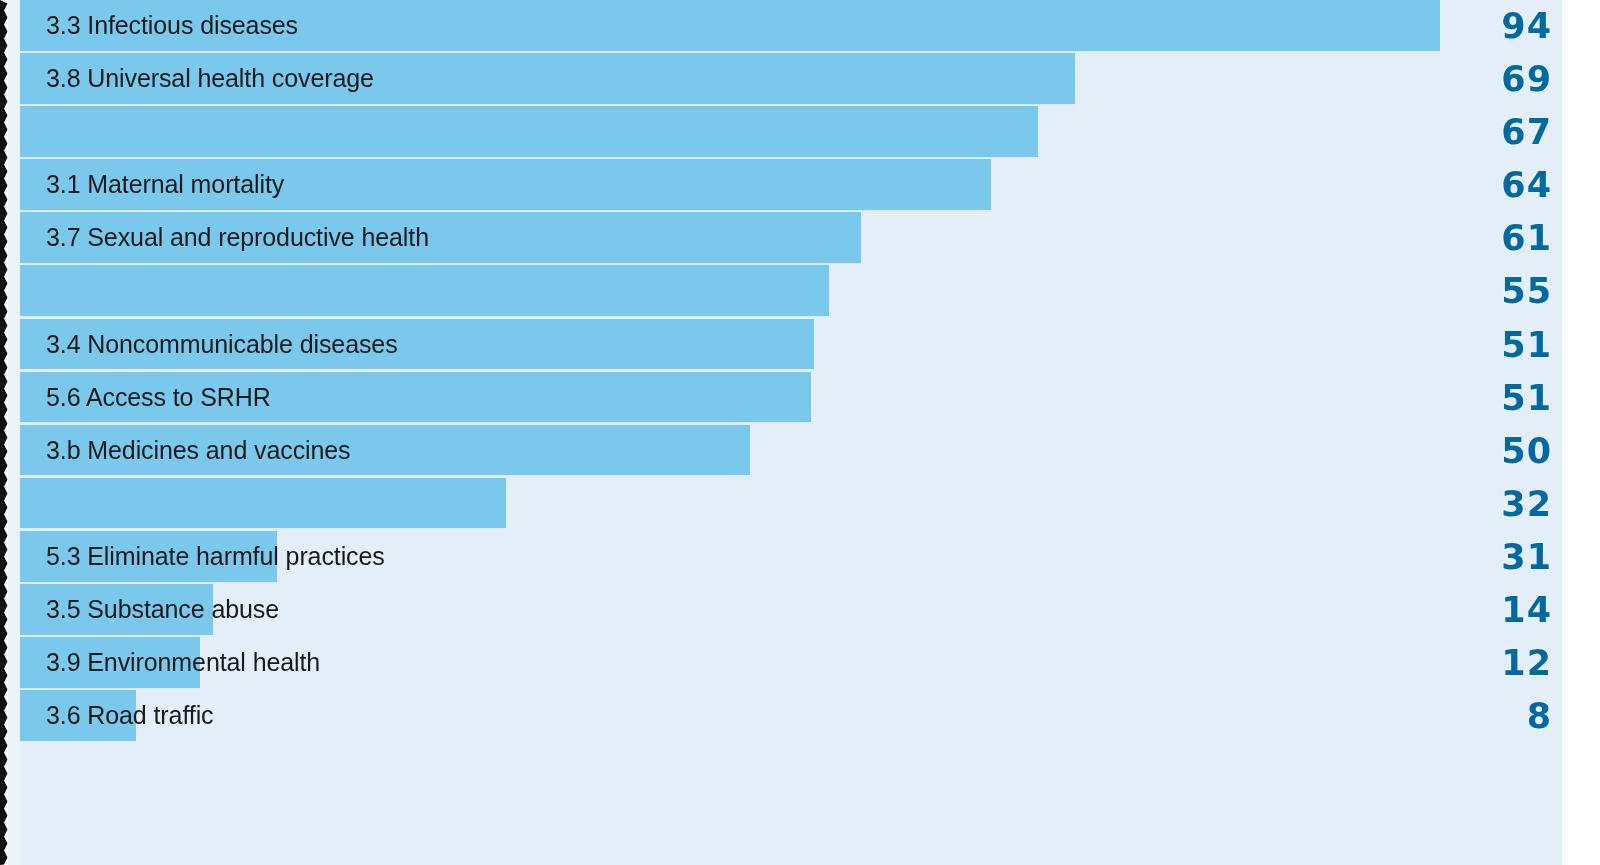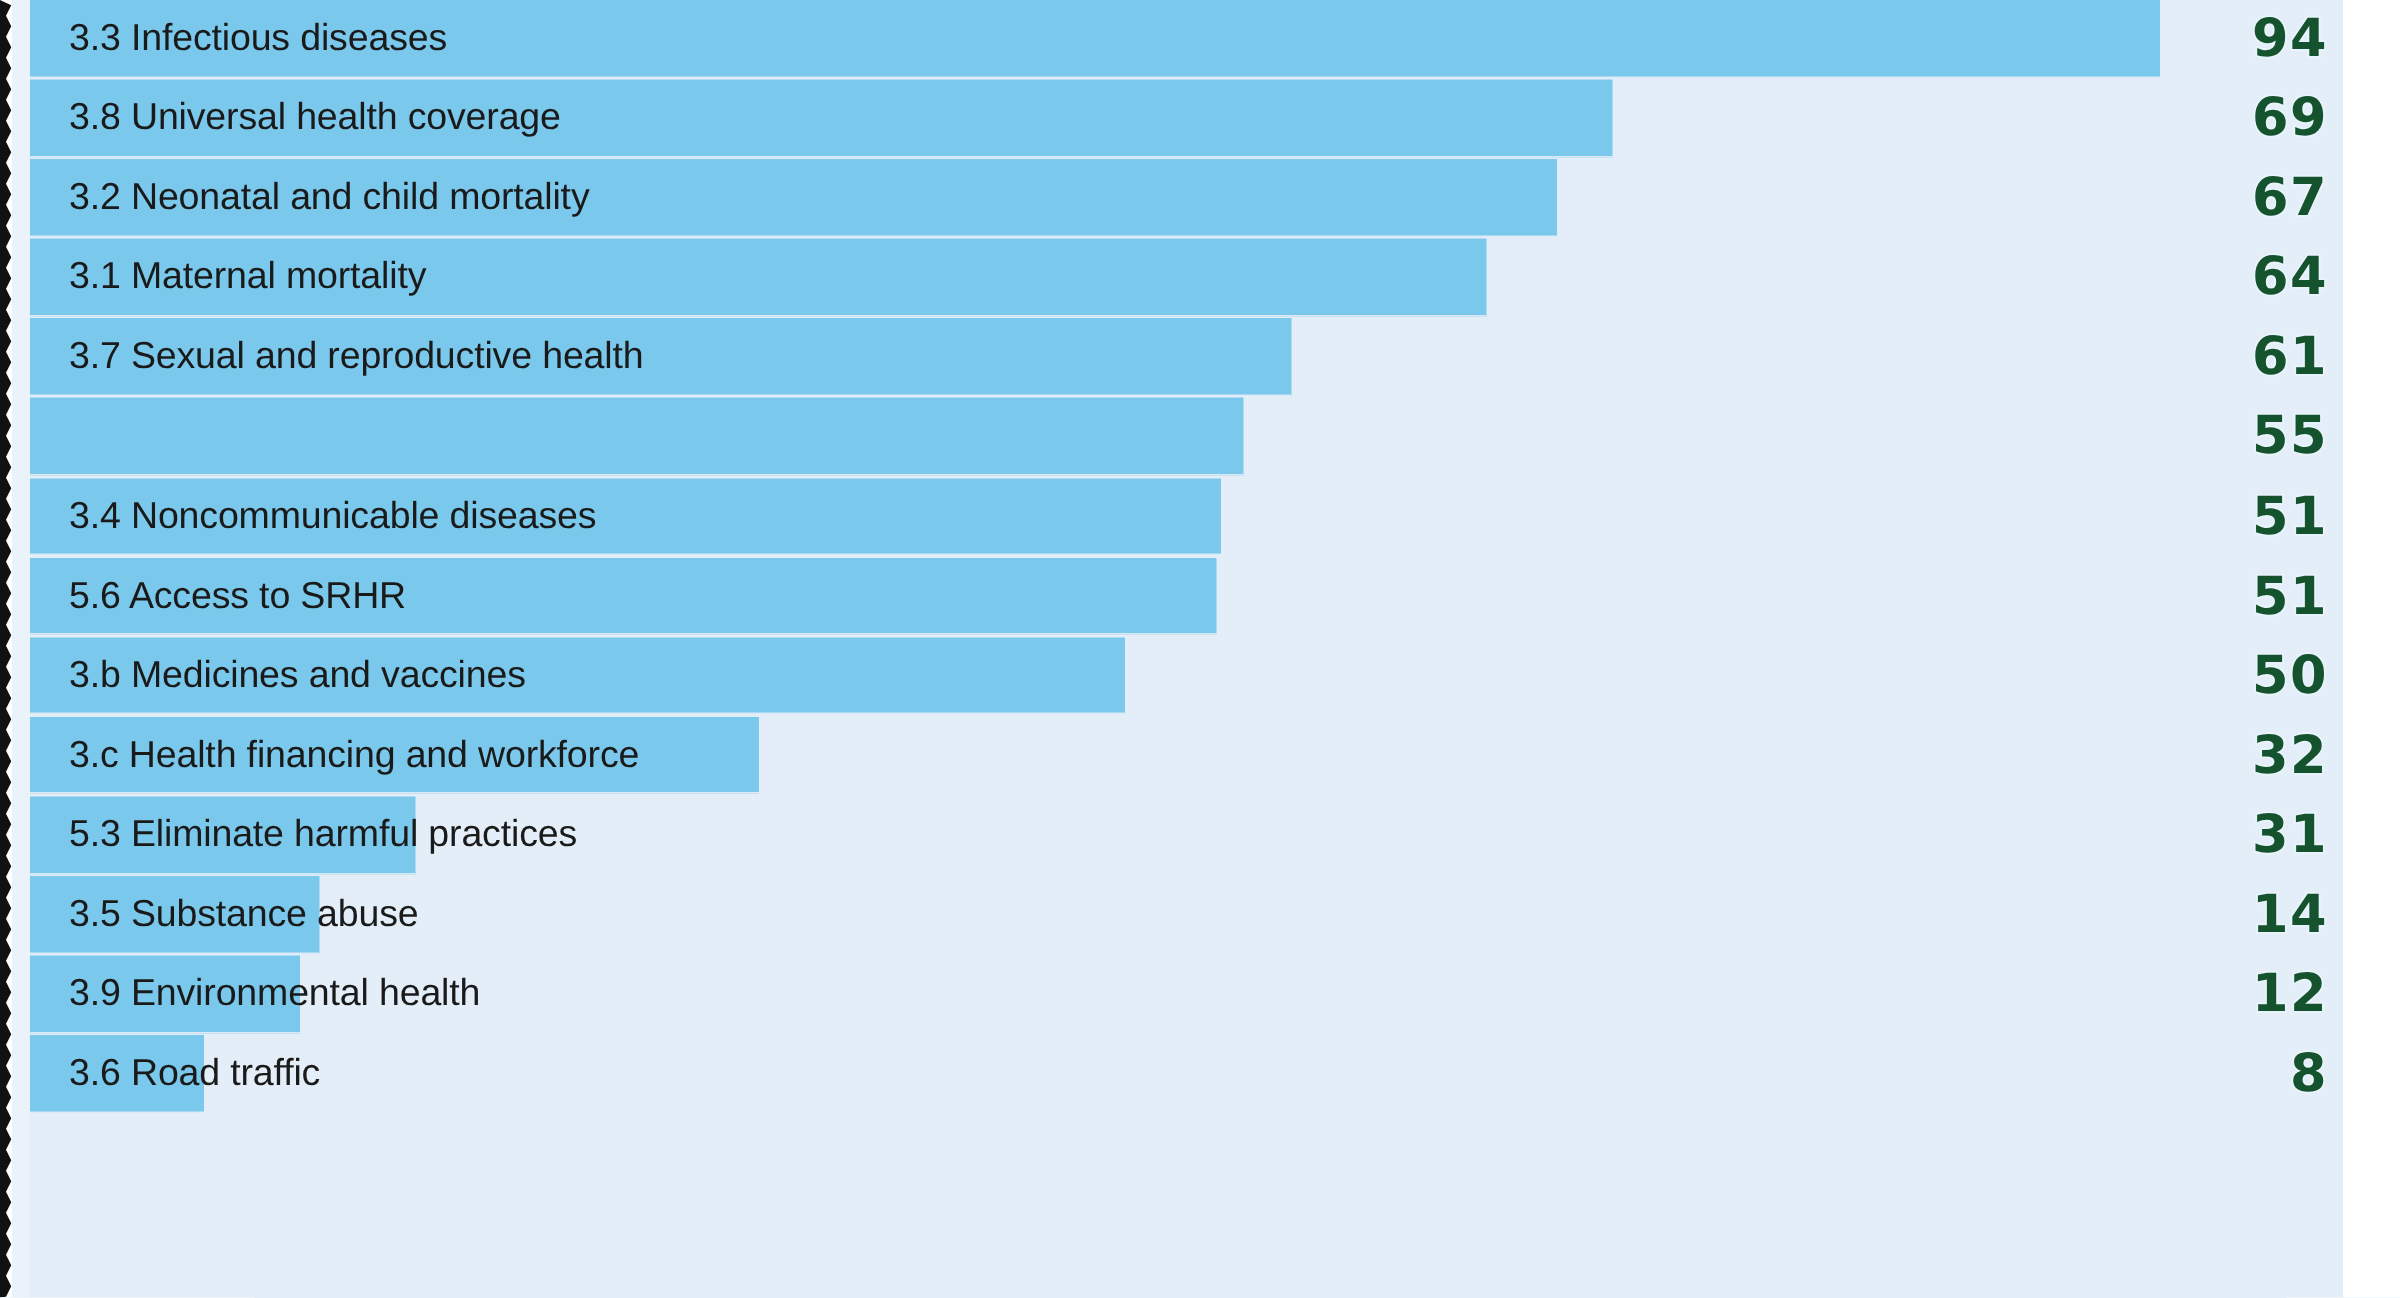--- a/index.html
+++ b/index.html
@@ -70,21 +70,21 @@
 
   
   .row-value{
     position:absolute;
     right:48px;
     top:0;
     height:51.6px;
     line-height:52px;
     font-size:35px;
     font-weight:bold;
-    color:#14532d;
+    color:#0369a1;
     letter-spacing:1px;
     text-align:right;
     -webkit-text-stroke:2.5px #e9f3fb;
     paint-order:stroke fill;
     font-family:"DejaVu Sans","Liberation Sans",sans-serif;
   }
 
   
   #right-margin{
     position:absolute;left:1562px;top:0;width:38px;height:865px;
@@ -107,21 +107,20 @@
       <div class="row-label">3.3 Infectious diseases</div>
       <div class="row-value">94</div>
     </div>
     <div class="row">
       <div class="bar" style="width: 1055.06px; background: rgb(122, 200, 236);"></div>
       <div class="row-label">3.8 Universal health coverage</div>
       <div class="row-value">69</div>
     </div>
     <div class="row">
       <div class="bar" style="width: 1018.14px; background: rgb(122, 200, 236);"></div>
-      <div class="row-label">3.2 Neonatal and child mortality</div>
       <div class="row-value">67</div>
     </div>
     <div class="row">
       <div class="bar" style="width: 971.28px; background: rgb(122, 200, 236);"></div>
       <div class="row-label">3.1 Maternal mortality</div>
       <div class="row-value">64</div>
     </div>
     <div class="row">
       <div class="bar" style="width: 840.64px; background: rgb(122, 200, 236);"></div>
       <div class="row-label">3.7 Sexual and reproductive health</div>
@@ -141,21 +140,20 @@
       <div class="row-label">5.6 Access to SRHR</div>
       <div class="row-value">51</div>
     </div>
     <div class="row">
       <div class="bar" style="width: 729.88px; background: rgb(122, 200, 236);"></div>
       <div class="row-label">3.b Medicines and vaccines</div>
       <div class="row-value">50</div>
     </div>
     <div class="row">
       <div class="bar" style="width: 485.64px; background: rgb(122, 200, 236);"></div>
-      <div class="row-label">3.c Health financing and workforce</div>
       <div class="row-value">32</div>
     </div>
     <div class="row">
       <div class="bar" style="width: 257.02px; background: rgb(122, 200, 236);"></div>
       <div class="row-label">5.3 Eliminate harmful practices</div>
       <div class="row-value">31</div>
     </div>
     <div class="row">
       <div class="bar" style="width: 193.12px; background: rgb(122, 200, 236);"></div>
       <div class="row-label">3.5 Substance abuse</div>

